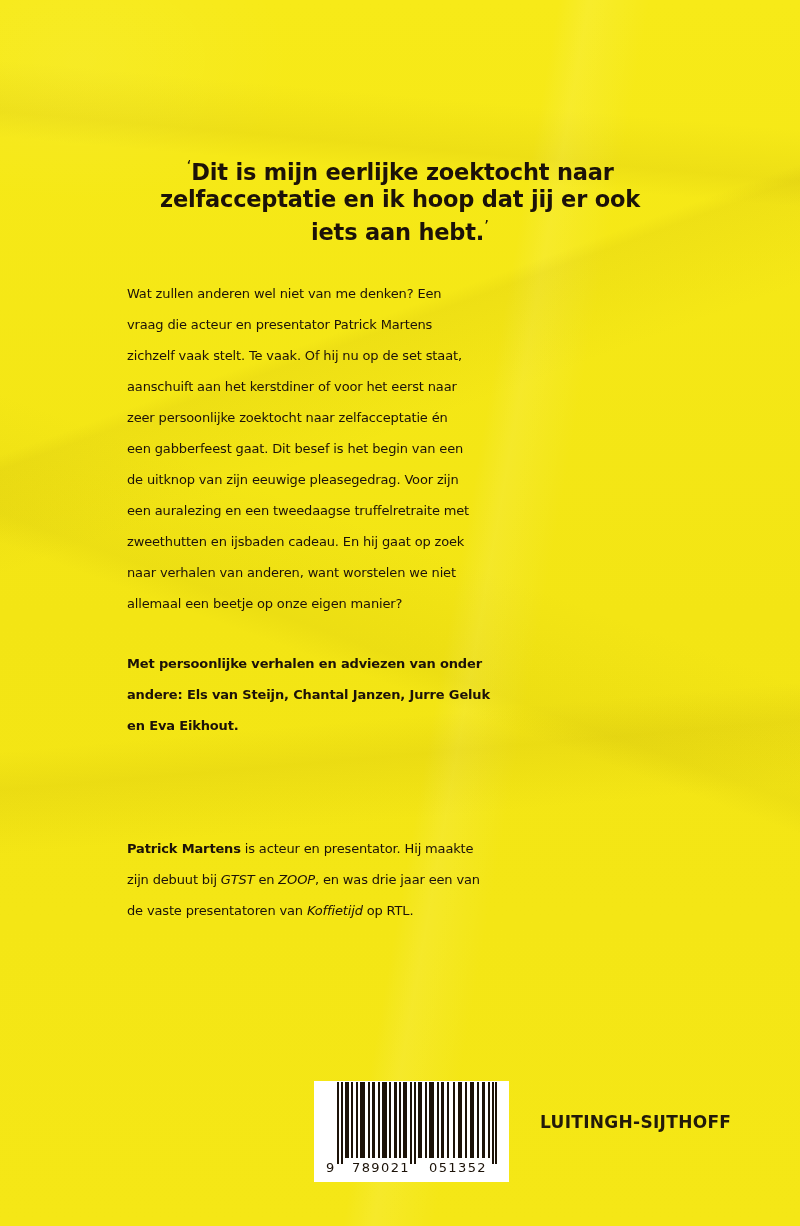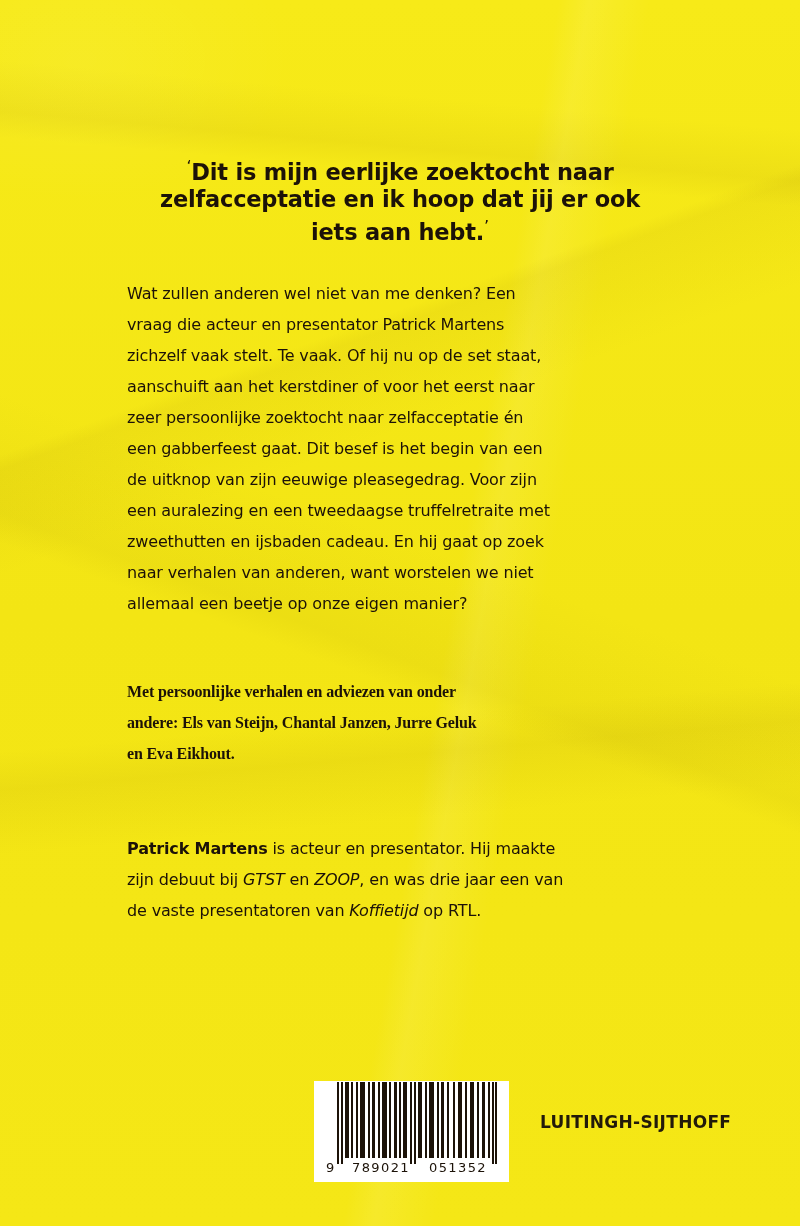--- a/index.html
+++ b/index.html
@@ -46,30 +46,30 @@
     }
     .quote .qm {
       font-size: 16px;
       vertical-align: 8px;
       font-weight: normal;
     }
     .body-text {
       position: absolute;
       left: 127px;
       width: 560px;
-      font-size: 16px;
+      font-size: 13px;
       line-height: 31px;
       letter-spacing: -0.15px;
     }
     .line {
       display: block;
       white-space: nowrap;
     }
     .para-main { top: 278px; }
-    .para-bold { top: 676px; font-weight: bold; font-family: Liberation Serif, serif; }
+    .para-bold { top: 648px; font-weight: bold; }
     .para-bio { top: 833px; }
     .para-bio .b { font-weight: bold; }
     .para-bio .i { font-style: italic; text-align: right; }
 
     .barcode-box {
       position: absolute;
       left: 314px;
       top: 1081px;
       width: 195px;
       height: 101px;

